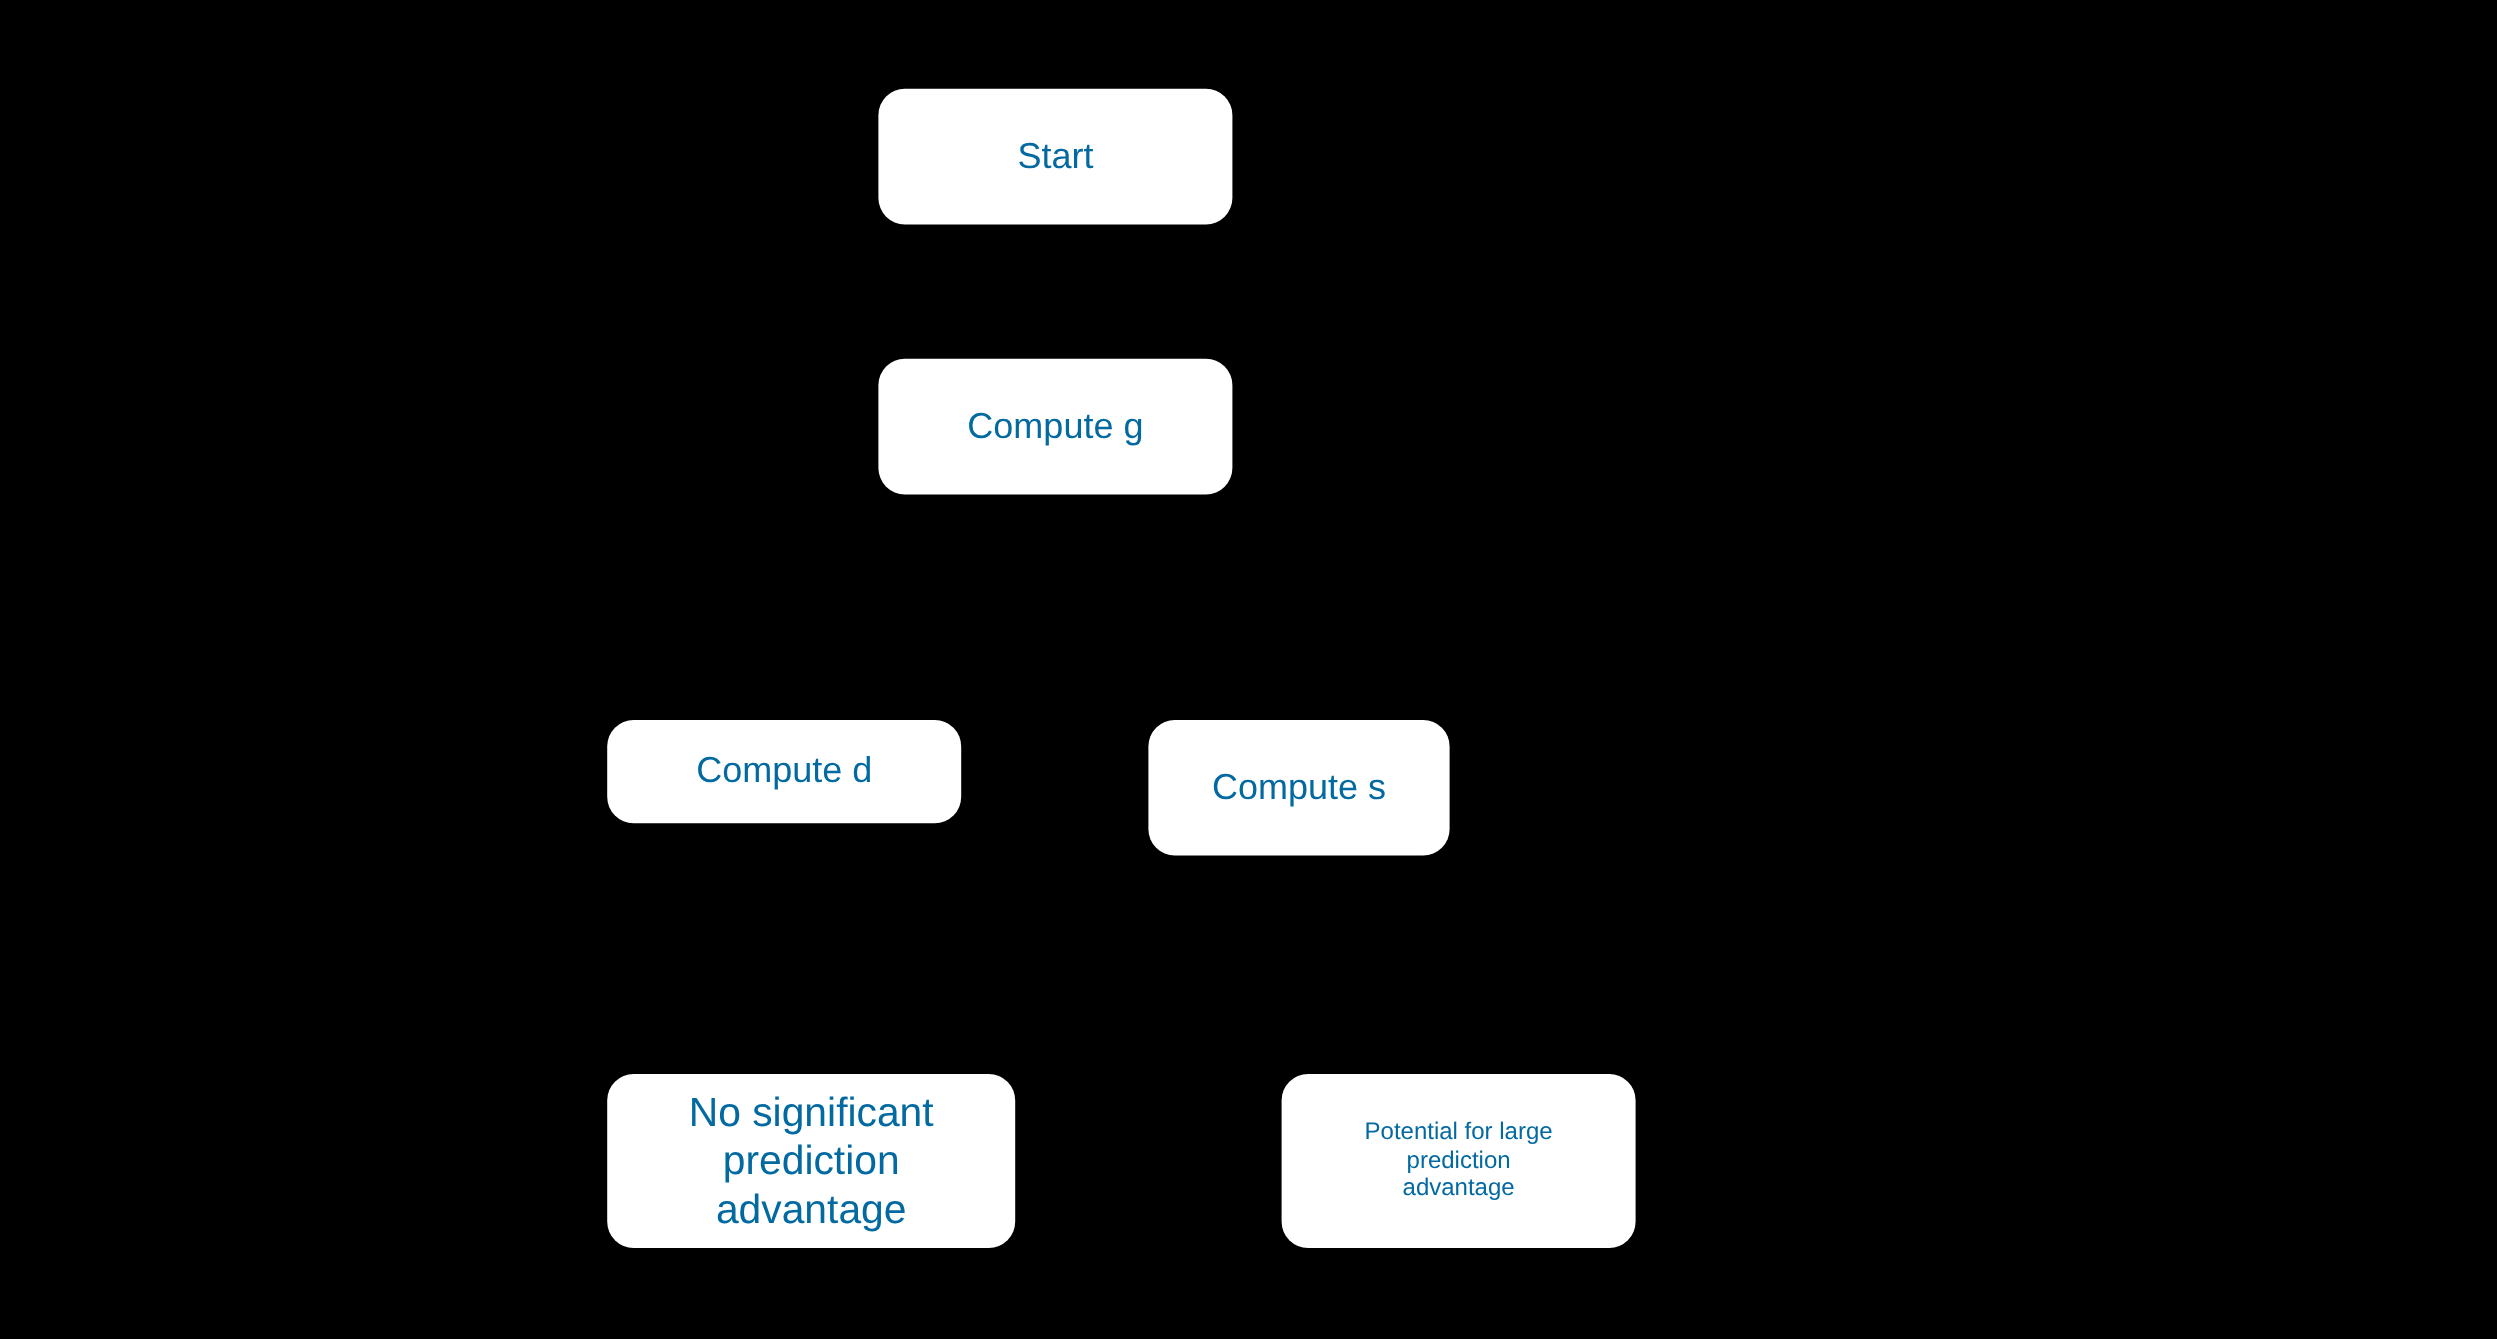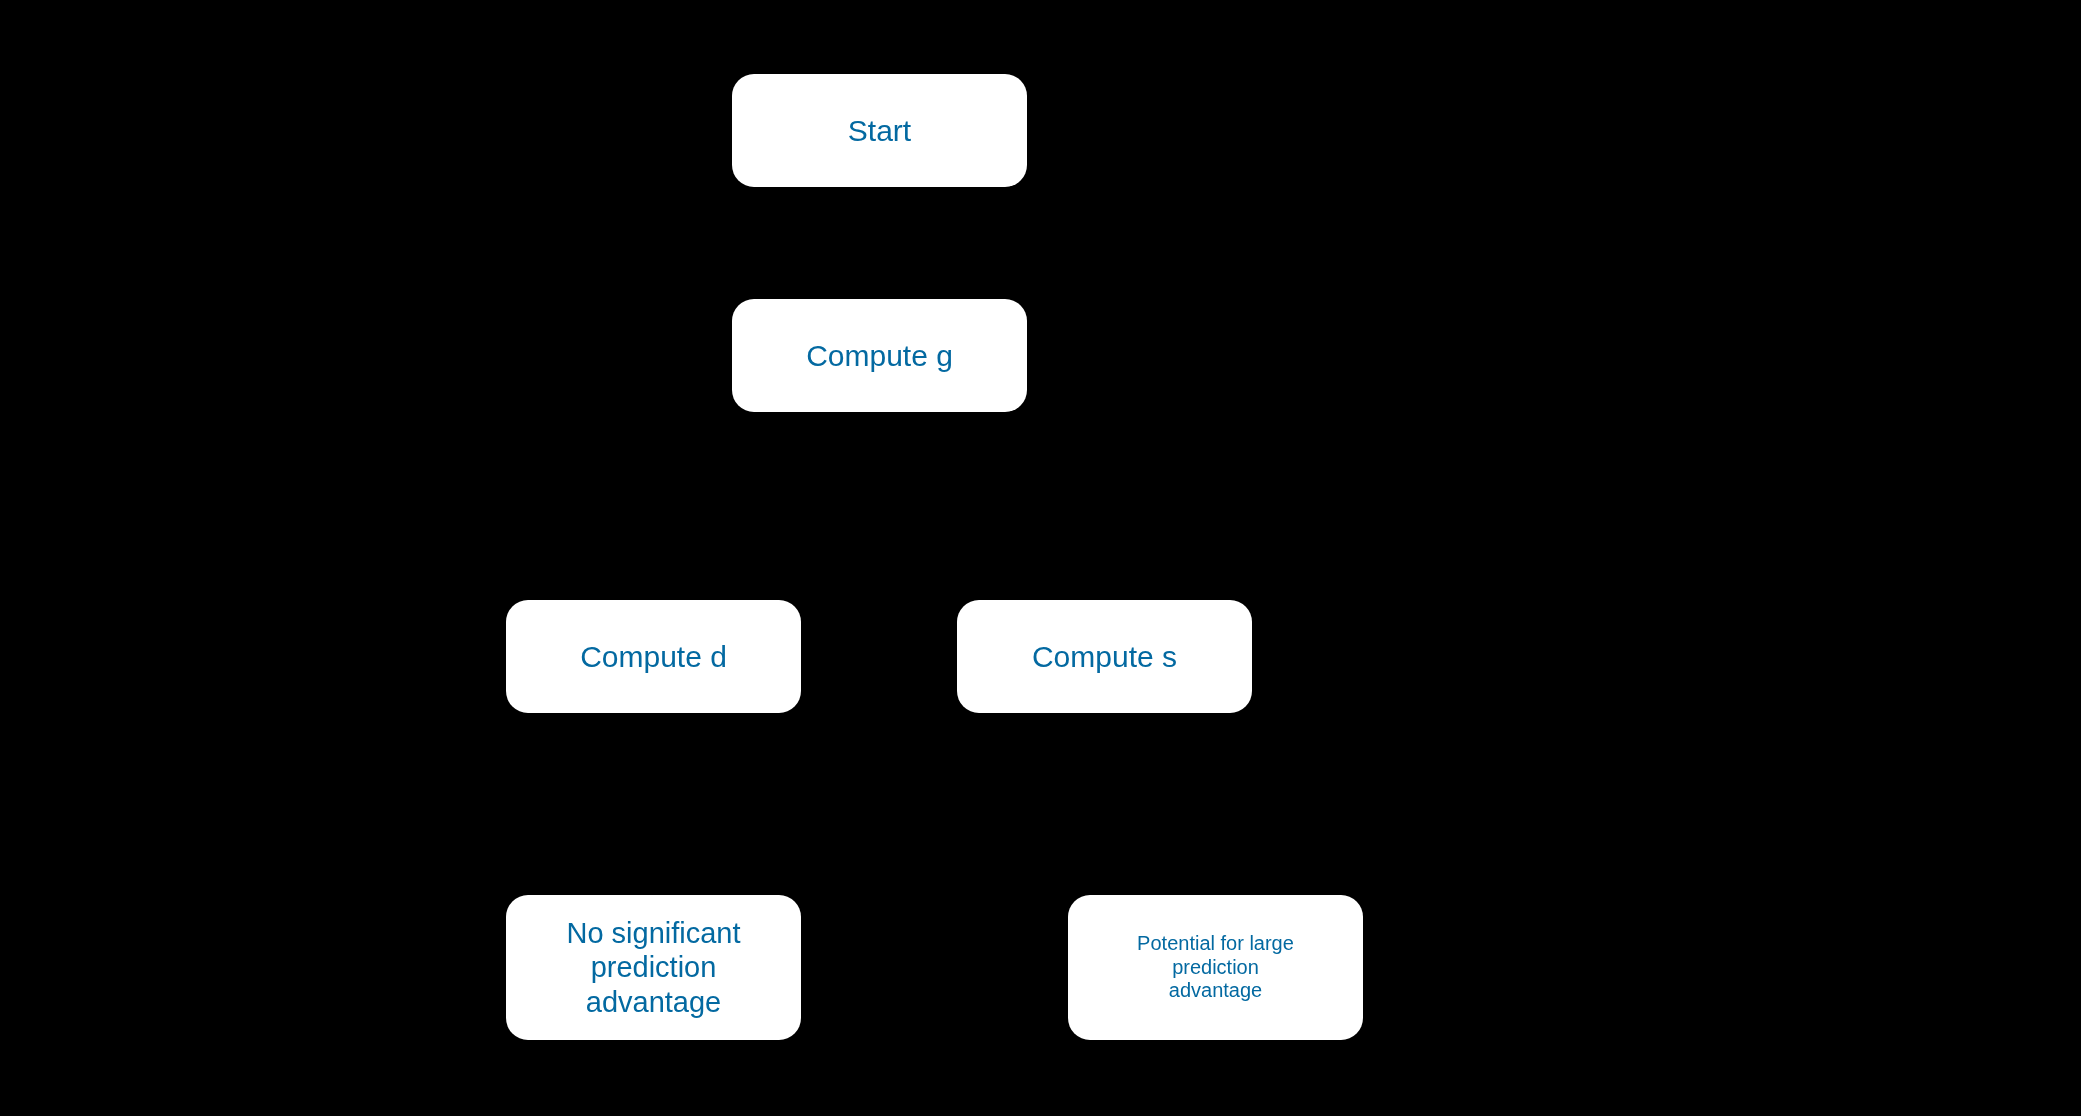--- a/index.html
+++ b/index.html
@@ -61,29 +61,29 @@
   </svg>
 
   <div class="node" style="left:732px; top:74px; width:295px; height:113px; font-size:30px;">
     <span class="node-label">Start</span>
   </div>
 
   <div class="node" style="left:732px; top:299px; width:295px; height:113px; font-size:30px;">
     <span class="node-label">Compute g</span>
   </div>
 
-  <div class="node" style="left:506px; top:600px; width:295px; height:113px; font-size:30px;">
+  <div class="node" style="left:506px; top:600px; width:295px; height:86px; font-size:30px;">
     <span class="node-label">Compute d</span>
   </div>
 
-  <div class="node" style="left:957px; top:600px; width:295px; height:113px; font-size:30px;">
+  <div class="node" style="left:957px; top:600px; width:251px; height:113px; font-size:30px;">
     <span class="node-label">Compute s</span>
   </div>
 
-  <div class="node" style="left:506px; top:895px; width:295px; height:145px; font-size:29px;">
+  <div class="node" style="left:506px; top:895px; width:340px; height:145px; font-size:34px;">
     <span class="node-label">No significant
 prediction
 advantage</span>
   </div>
 
   <div class="node" style="left:1068px; top:895px; width:295px; height:145px; font-size:20px;">
     <span class="node-label">Potential for large
 prediction
 advantage</span>
   </div>

